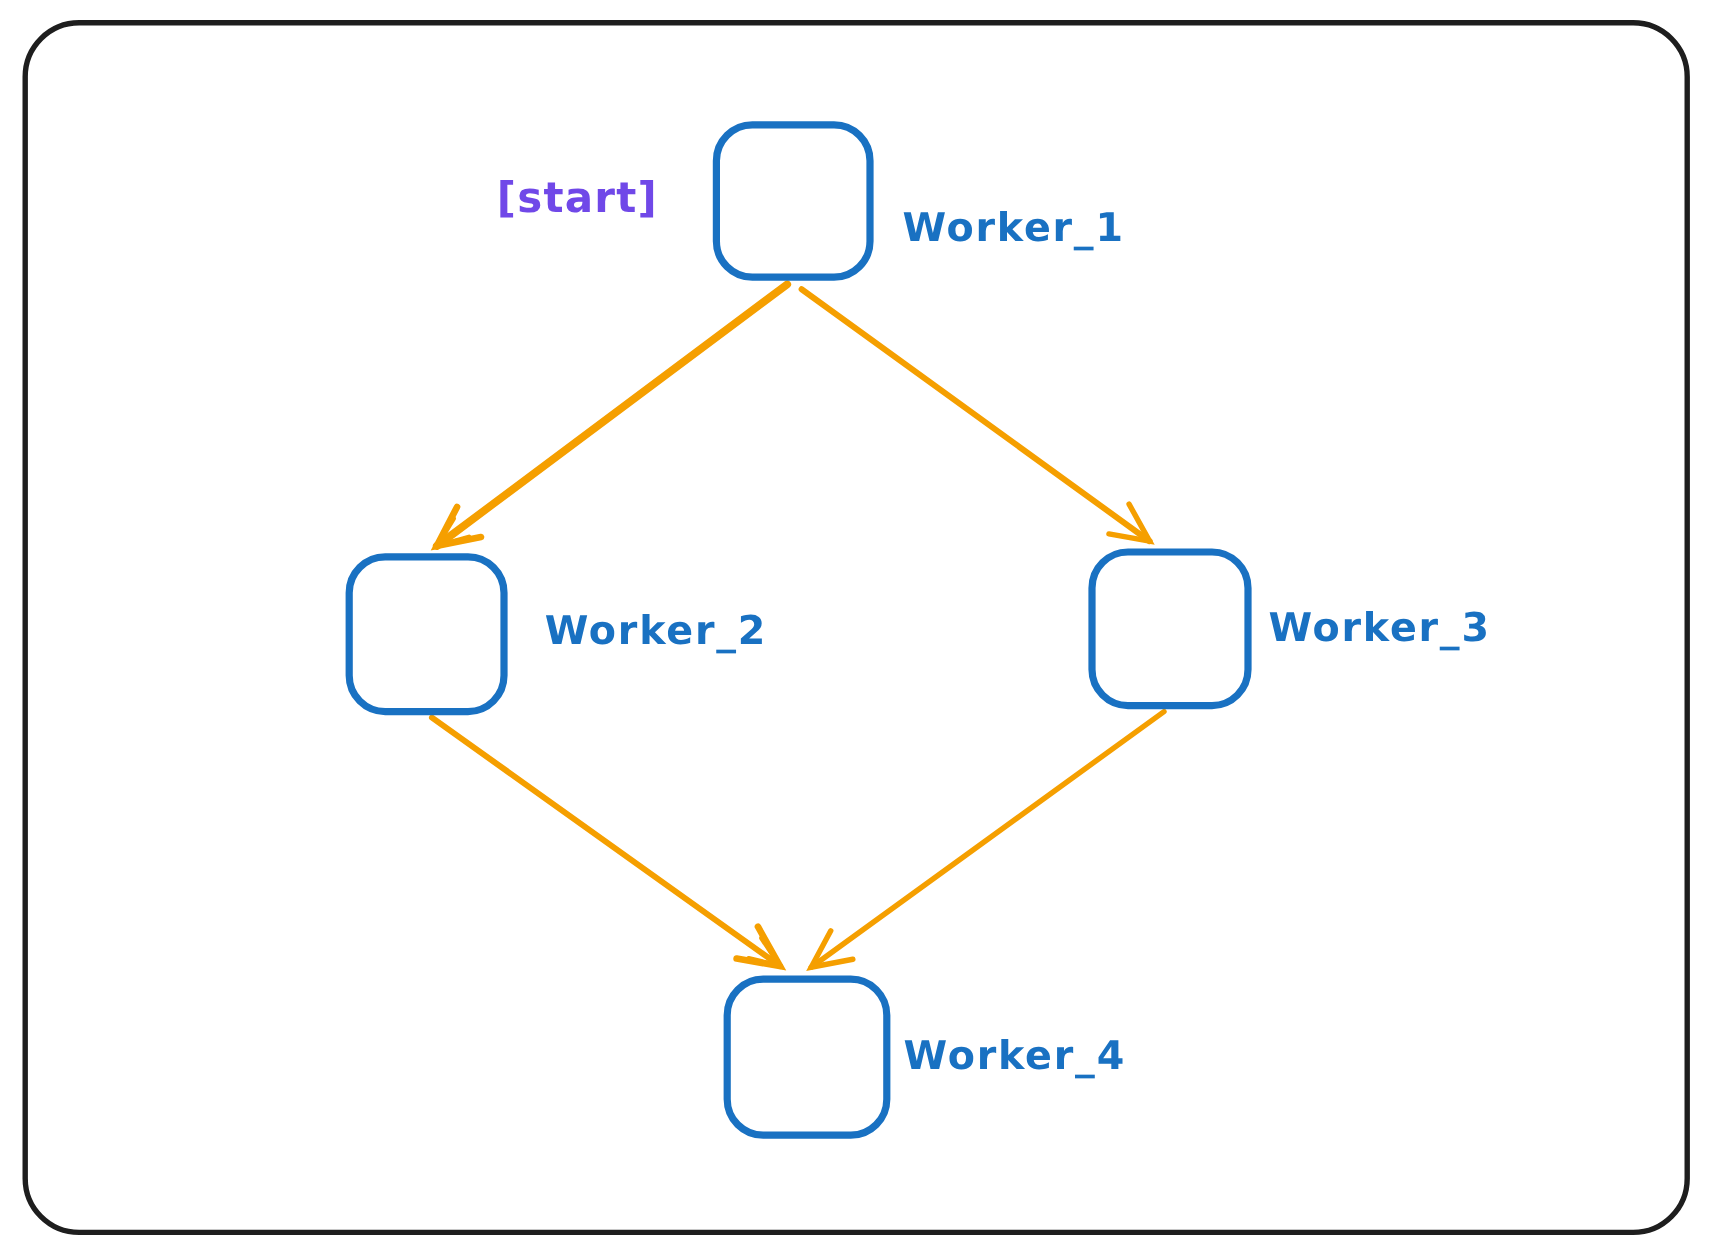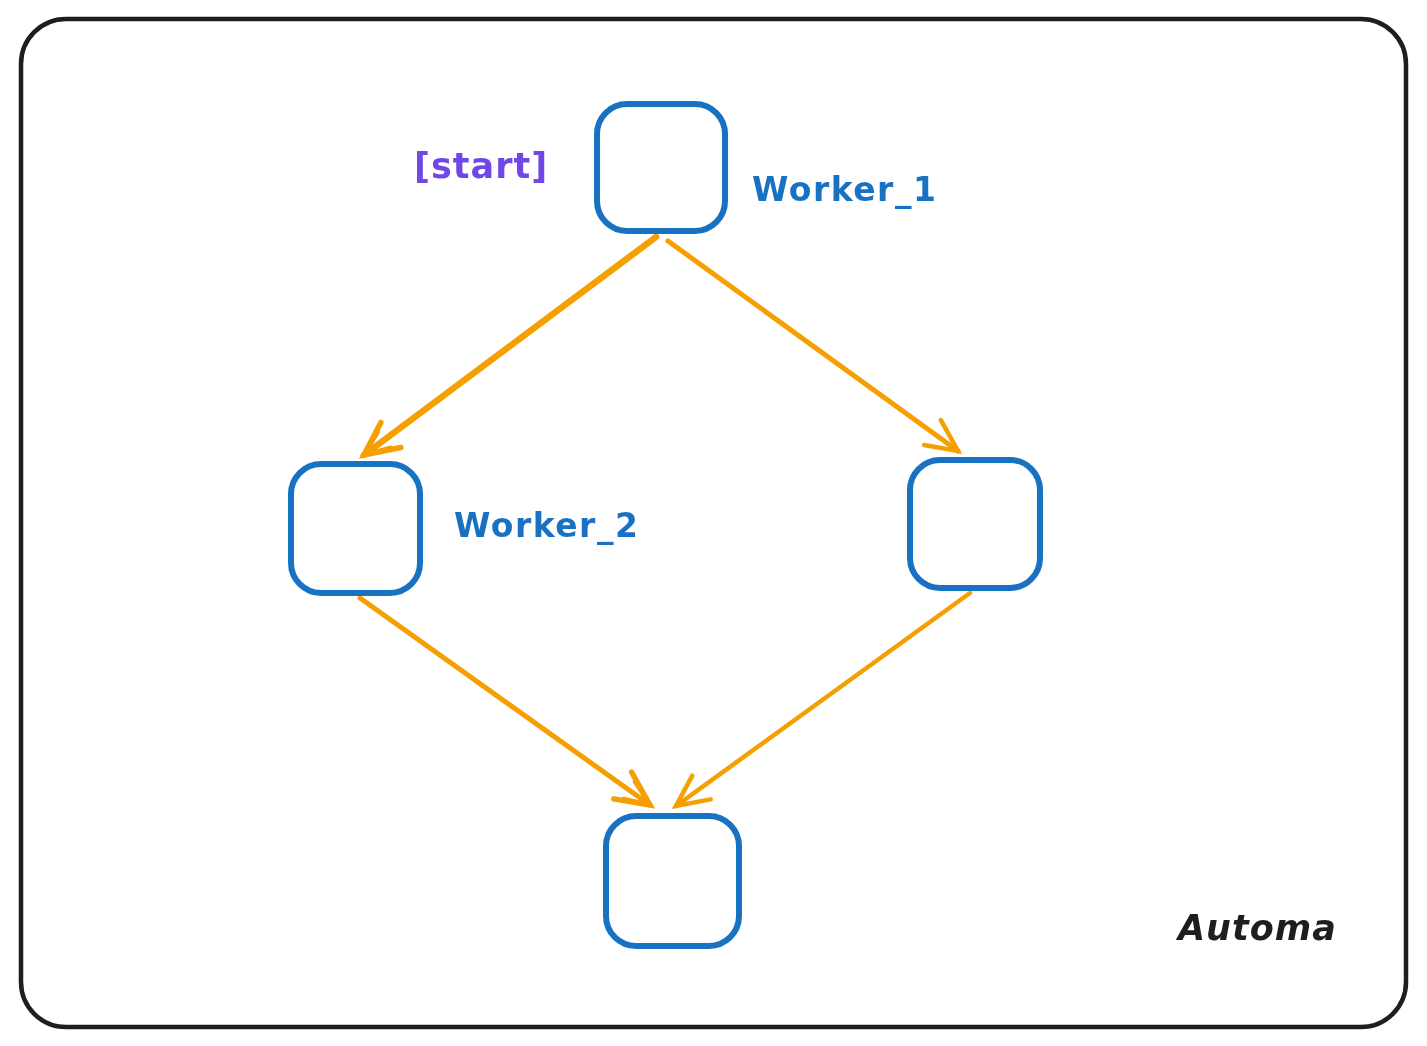--- a/index.html
+++ b/index.html
@@ -79,17 +79,18 @@
     <rect x="910" y="460" width="130" height="128" rx="30" ry="30" fill="#ffffff" stroke="#1971c2" stroke-width="6"></rect>
     <rect x="606" y="816" width="133" height="130" rx="30" ry="30" fill="#ffffff" stroke="#1971c2" stroke-width="6"></rect>
   </svg>
 
   <div class="start-tag">[start]</div>
 
   <div class="node-label label-w1">Worker_1</div>
 
   <div class="node-label label-w2">Worker_2</div>
 
+  <div class="node-label label-w3">Worker_3</div>
 
+  <div class="node-label label-w4">Worker_4</div>
 
-  <div class="watermark">Automa</div>
 
 </div>
 
 </body></html>

